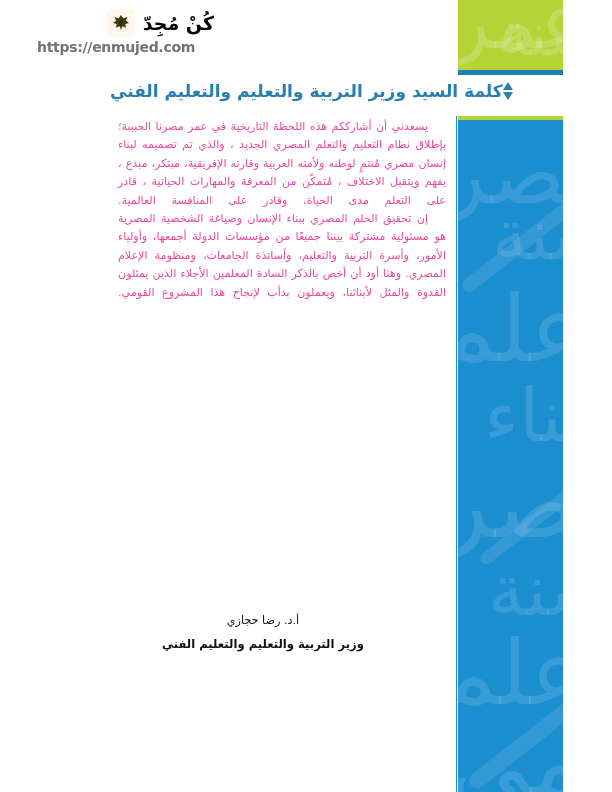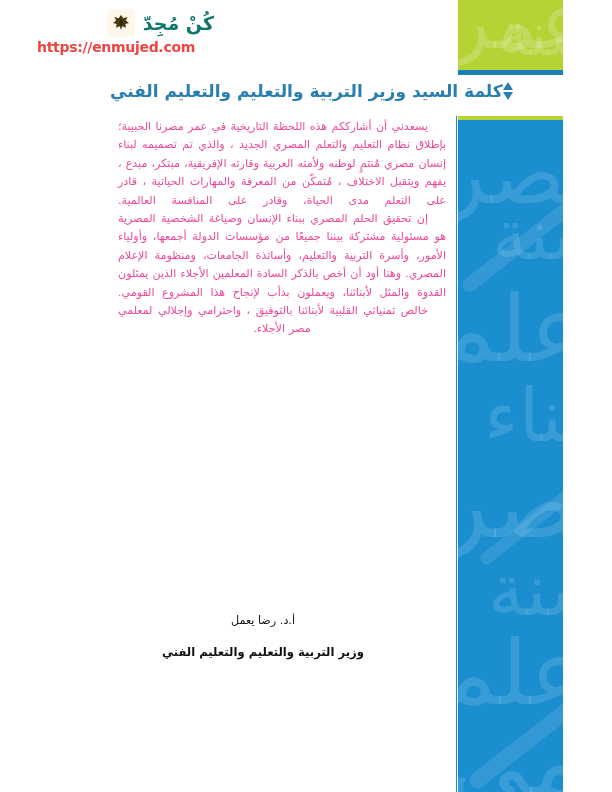--- a/index.html
+++ b/index.html
@@ -120,39 +120,39 @@
   .wm-row {
     display: flex;
     align-items: center;
     justify-content: flex-end;
     gap: 8px;
     height: 30px;
   }
   .wm-text {
     font-size: 19px;
     font-weight: bold;
-    color: #0f766e;
+    color: #000000;
     direction: rtl;
     letter-spacing: 0px;
     white-space: nowrap;
   }
   .wm-badge {
     width: 28px;
     height: 28px;
     background: #fdf8ea;
     border-radius: 5px;
     position: relative;
     display: flex;
     align-items: center;
     justify-content: center;
   }
   .wm-url {
     font-size: 14px;
     font-weight: bold;
-    color: #ef4444;
+    color: #737373;
     letter-spacing: -0.3px;
     text-align: center;
     margin-top: 1px;
     white-space: nowrap;
   }
 
   
   .title-bar {
     position: absolute;
     left: 110px;
@@ -224,21 +224,21 @@
     font-size: 11.2px;
     color: #111;
     line-height: 17px;
     text-align: center;
   }
   .sig-role {
     font-size: 11.6px;
     font-weight: bold;
     color: #111;
     line-height: 18px;
-    margin-top: 14px;
+    margin-top: 6px;
     text-align: center;
   }
 </style>
 </head>
 <body>
 
 <div id="page">
 
   <div class="deco-green-top">
     <div class="calli">ﻋﻤﺮ</div>
@@ -281,21 +281,20 @@
     <div class="title-text">كلمة السيد وزير التربية والتعليم والتعليم الفني</div>
     <div class="title-orn">
       <span class="d dtop"></span>
       <span class="d dbot"></span>
     </div>
   </div>
 
   <div class="body-col">
     <p class="para">يسعدني أن أشارككم هذه اللحظة التاريخية في عمر مصرنا الحبيبة؛ بإطلاق نظام التعليم والتعلم المصري الجديد ، والذي تم تصميمه لبناء إنسان مصري مُنتمٍ لوطنه ولأمته العربية وقارته الإفريقية، مبتكر، مبدع ، يفهم ويتقبل الاختلاف ، مُتمكّن من المعرفة والمهارات الحياتية ، قادر على التعلم مدى الحياة، وقادر على المنافسة العالمية.</p>
     <p class="para">إن تحقيق الحلم المصري ببناء الإنسان وصياغة الشخصية المصرية هو مسئولية مشتركة بيننا جميعًا من مؤسسات الدولة أجمعها، وأولياء الأمور، وأسرة التربية والتعليم، وأساتذة الجامعات، ومنظومة الإعلام المصري. وهنا أود أن أخص بالذكر السادة المعلمين الأجلاء الذين يمثلون القدوة والمثل لأبنائنا، ويعملون بدأب لإنجاح هذا المشروع القومي.</p>
-    <p class="para last-center">خالص تمنياتي القلبية لأبنائنا بالتوفيق ، واحترامي وإجلالي لمعلمي مصر الأجلاء.</p>
   </div>
 
   <div class="signature">
-    <div class="sig-name">أ.د. رضا يعمل</div>
+    <div class="sig-name">أ.د. رضا حجازي</div>
     <div class="sig-role">وزير التربية والتعليم والتعليم الفني</div>
   </div>
 
 </div>
 
 </body></html>

